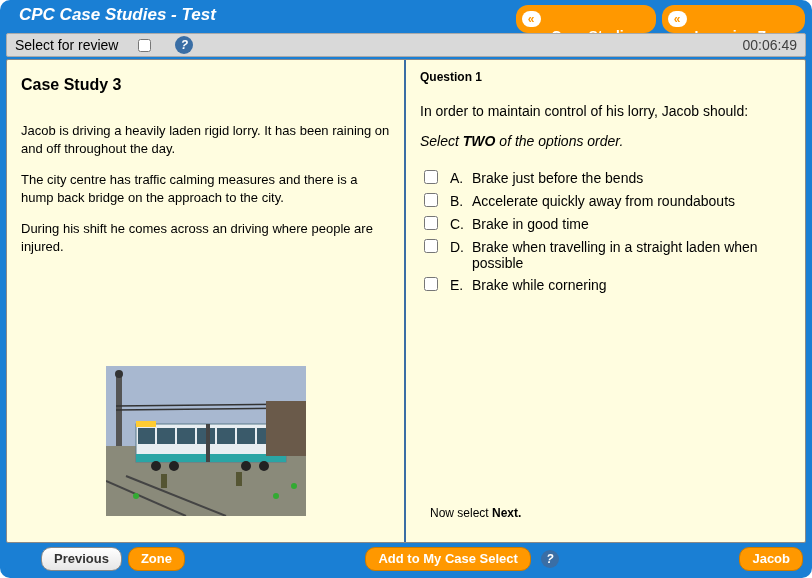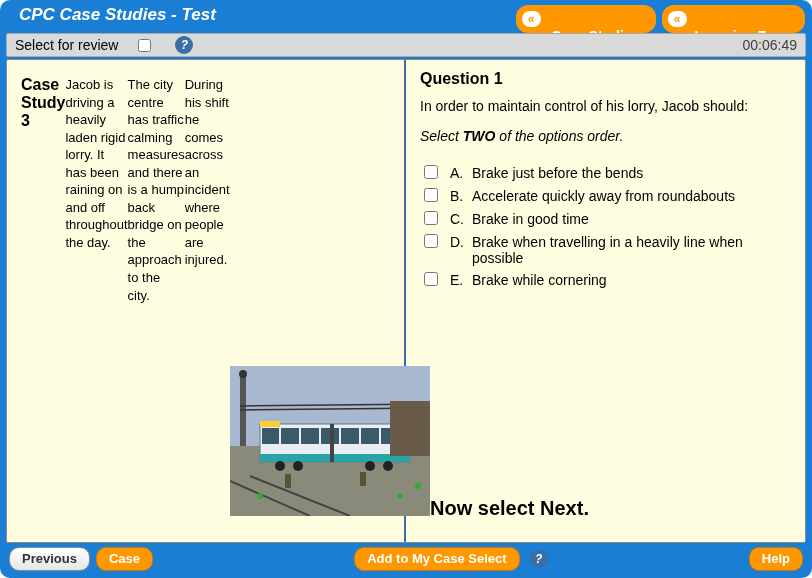--- a/index.html
+++ b/index.html
@@ -100,58 +100,58 @@
     border: 1px solid #888;
     border-radius: 2px;
     margin: 2px 1px;
     overflow: hidden;
   }
   .left-pane {
     width: 50%;
     padding: 16px 14px;
     border-right: 2px solid #3a6ea5;
     display: flex;
-    flex-direction: row;
+    flex-direction: column;
     font-size: 13px;
   }
   .right-pane {
     width: 50%;
     padding: 10px 14px;
     display: flex;
     flex-direction: column;
     font-size: 14px;
   }
   .case-title { font-size: 16px; font-weight: bold; margin-bottom: 28px; }
   .case-para { margin-bottom: 14px; line-height: 1.35; }
   .image-holder {
     margin-top: auto;
     display: flex;
     justify-content: center;
     padding-bottom: 10px;
   }
   .tram-svg { width: 200px; height: 150px; border: none; }
-  .q-title { font-weight: bold; font-size: 16px; margin-bottom: 10px; }
-  .q-stem { margin-bottom: 14px; }
+  .q-title { font-weight: bold; font-size: 12px; margin-bottom: 10px; }
+  .q-stem { margin-bottom: 14px; margin-top: 9px; }
   .q-instr { font-style: italic; margin-bottom: 18px; }
   .q-instr b { font-style: italic; }
   .options-tbl { width: 100%; border-collapse: collapse; }
   .options-tbl td { vertical-align: top; padding: 3px 4px; font-size: 14px; }
   .opt-cb { width: 14px; height: 14px; }
   .letter-cell { width: 22px; }
   .cb-cell { width: 26px; }
-  .now-select { margin-top: auto; padding-bottom: 12px; padding-left: 10px; font-size: 20px; font-weight: bold; }
+  .now-select { margin-top: auto; padding-bottom: 12px; padding-left: 10px; font-size: 12px; }
   .footer {
     display: flex;
     align-items: center;
     justify-content: space-between;
     padding: 2px 4px 2px 4px;
     height: 28px;
   }
   .footer-left, .footer-center, .footer-right {
-    display: flex; align-items: center; gap: 6px;
+    display: flex; align-items: center; gap: 6px; margin-left: 32px;
   }
   .btn {
     border-radius: 10px;
     font-weight: bold;
     font-size: 13px;
     padding: 2px 12px;
     border: 1px solid #888;
     cursor: pointer;
     line-height: 18px;
   }
@@ -191,21 +191,21 @@
       <span class="help-circle">?</span>
     </div>
     <div class="timer">00:06:49</div>
   </div>
 
   <div class="content">
     <div class="left-pane">
       <div class="case-title">Case Study 3</div>
       <div class="case-para">Jacob is driving a heavily laden rigid lorry. It has been raining on and off throughout the day.</div>
       <div class="case-para">The city centre has traffic calming measures and there is a hump back bridge on the approach to the city.</div>
-      <div class="case-para">During his shift he comes across an incident where people are injured.</div>
+      <div class="case-para">During his shift he comes across an driving where people are injured.</div>
       <div class="image-holder">
         <svg class="tram-svg" viewBox="0 0 200 150">
           <rect x="0" y="0" width="200" height="80" fill="#a8b8d0"></rect>
           <rect x="0" y="80" width="200" height="70" fill="#8a8a7a"></rect>
           <rect x="10" y="8" width="6" height="72" fill="#555"></rect>
           <circle cx="13" cy="8" r="4" fill="#333"></circle>
           <line x1="10" y1="40" x2="200" y2="38" stroke="#333" stroke-width="1.5"></line>
           <line x1="10" y1="44" x2="200" y2="42" stroke="#333" stroke-width="1.5"></line>
           <rect x="30" y="58" width="150" height="38" fill="#e8eef2" stroke="#5a7a8a" stroke-width="1"></rect>
           <rect x="30" y="88" width="150" height="8" fill="#2aa5a5"></rect>
@@ -253,42 +253,42 @@
           <td>Accelerate quickly away from roundabouts</td>
         </tr>
         <tr>
           <td class="cb-cell"><input type="checkbox" class="opt-cb" style=""></td>
           <td class="letter-cell">C.</td>
           <td>Brake in good time</td>
         </tr>
         <tr>
           <td class="cb-cell"><input type="checkbox" class="opt-cb" style=""></td>
           <td class="letter-cell">D.</td>
-          <td>Brake when travelling in a heavily line when possible</td>
+          <td>Brake when travelling in a straight laden when possible</td>
         </tr>
         <tr>
           <td class="cb-cell"><input type="checkbox" class="opt-cb" style=""></td>
           <td class="letter-cell">E.</td>
           <td>Brake while cornering</td>
         </tr>
       </tbody>
         </table>
       <div class="now-select">
         <span>Now select </span><b>Next.</b>
       </div>
     </div>
   </div>
 
   <div class="footer">
     <div class="footer-left">
       <button class="btn btn-grey">Previous</button>
-      <button class="btn btn-orange">Case</button>
+      <button class="btn btn-orange">Zone</button>
     </div>
     <div class="footer-center">
       <button class="btn btn-orange">Add to My Case Select</button>
       <span class="help-circle">?</span>
     </div>
     <div class="footer-right">
-      <button class="btn btn-orange">Help</button>
+      <button class="btn btn-orange">Jacob</button>
     </div>
   </div>
 
 </div>
 
 </body></html>

